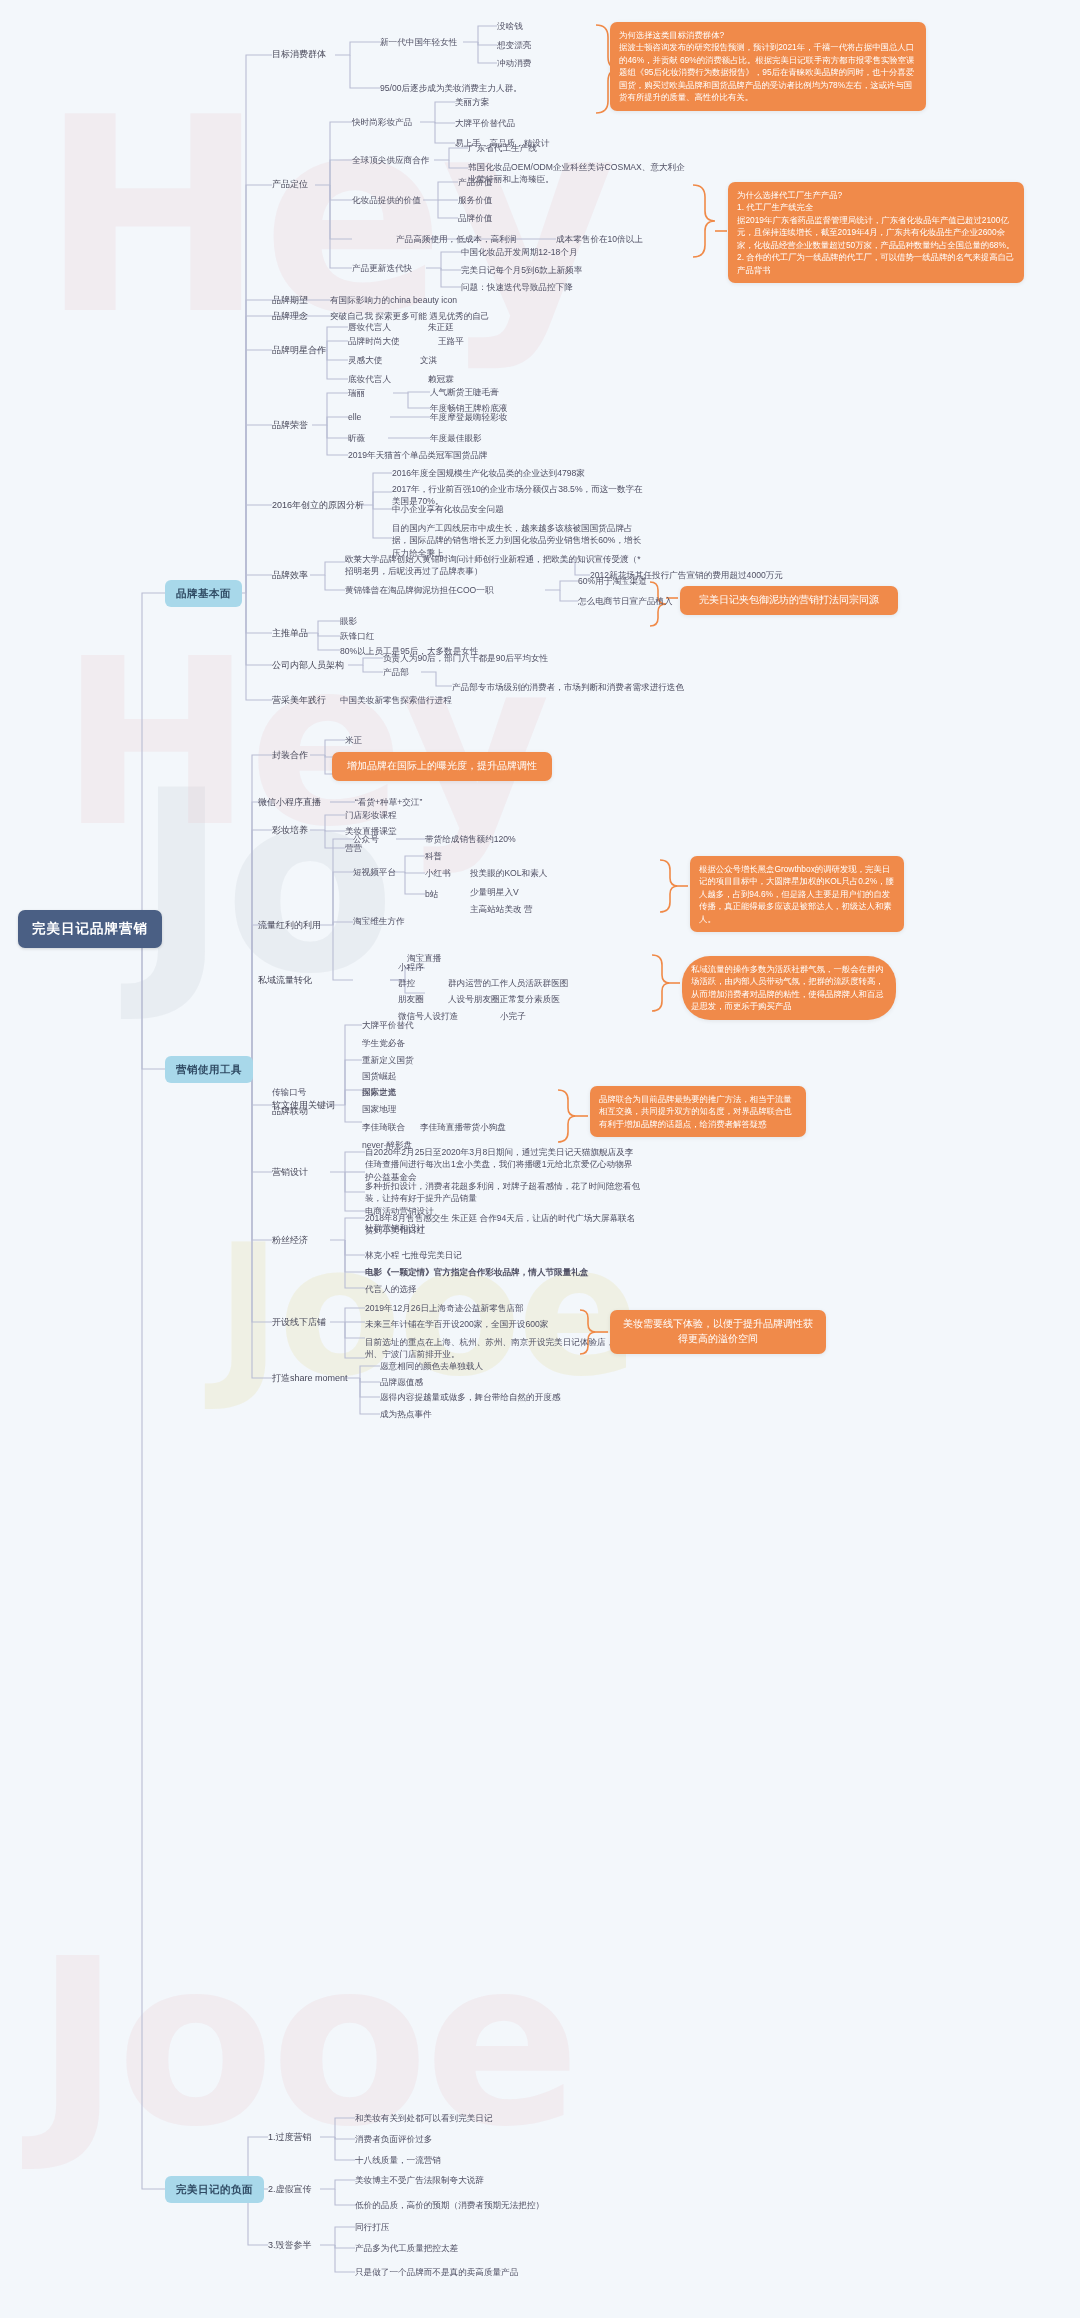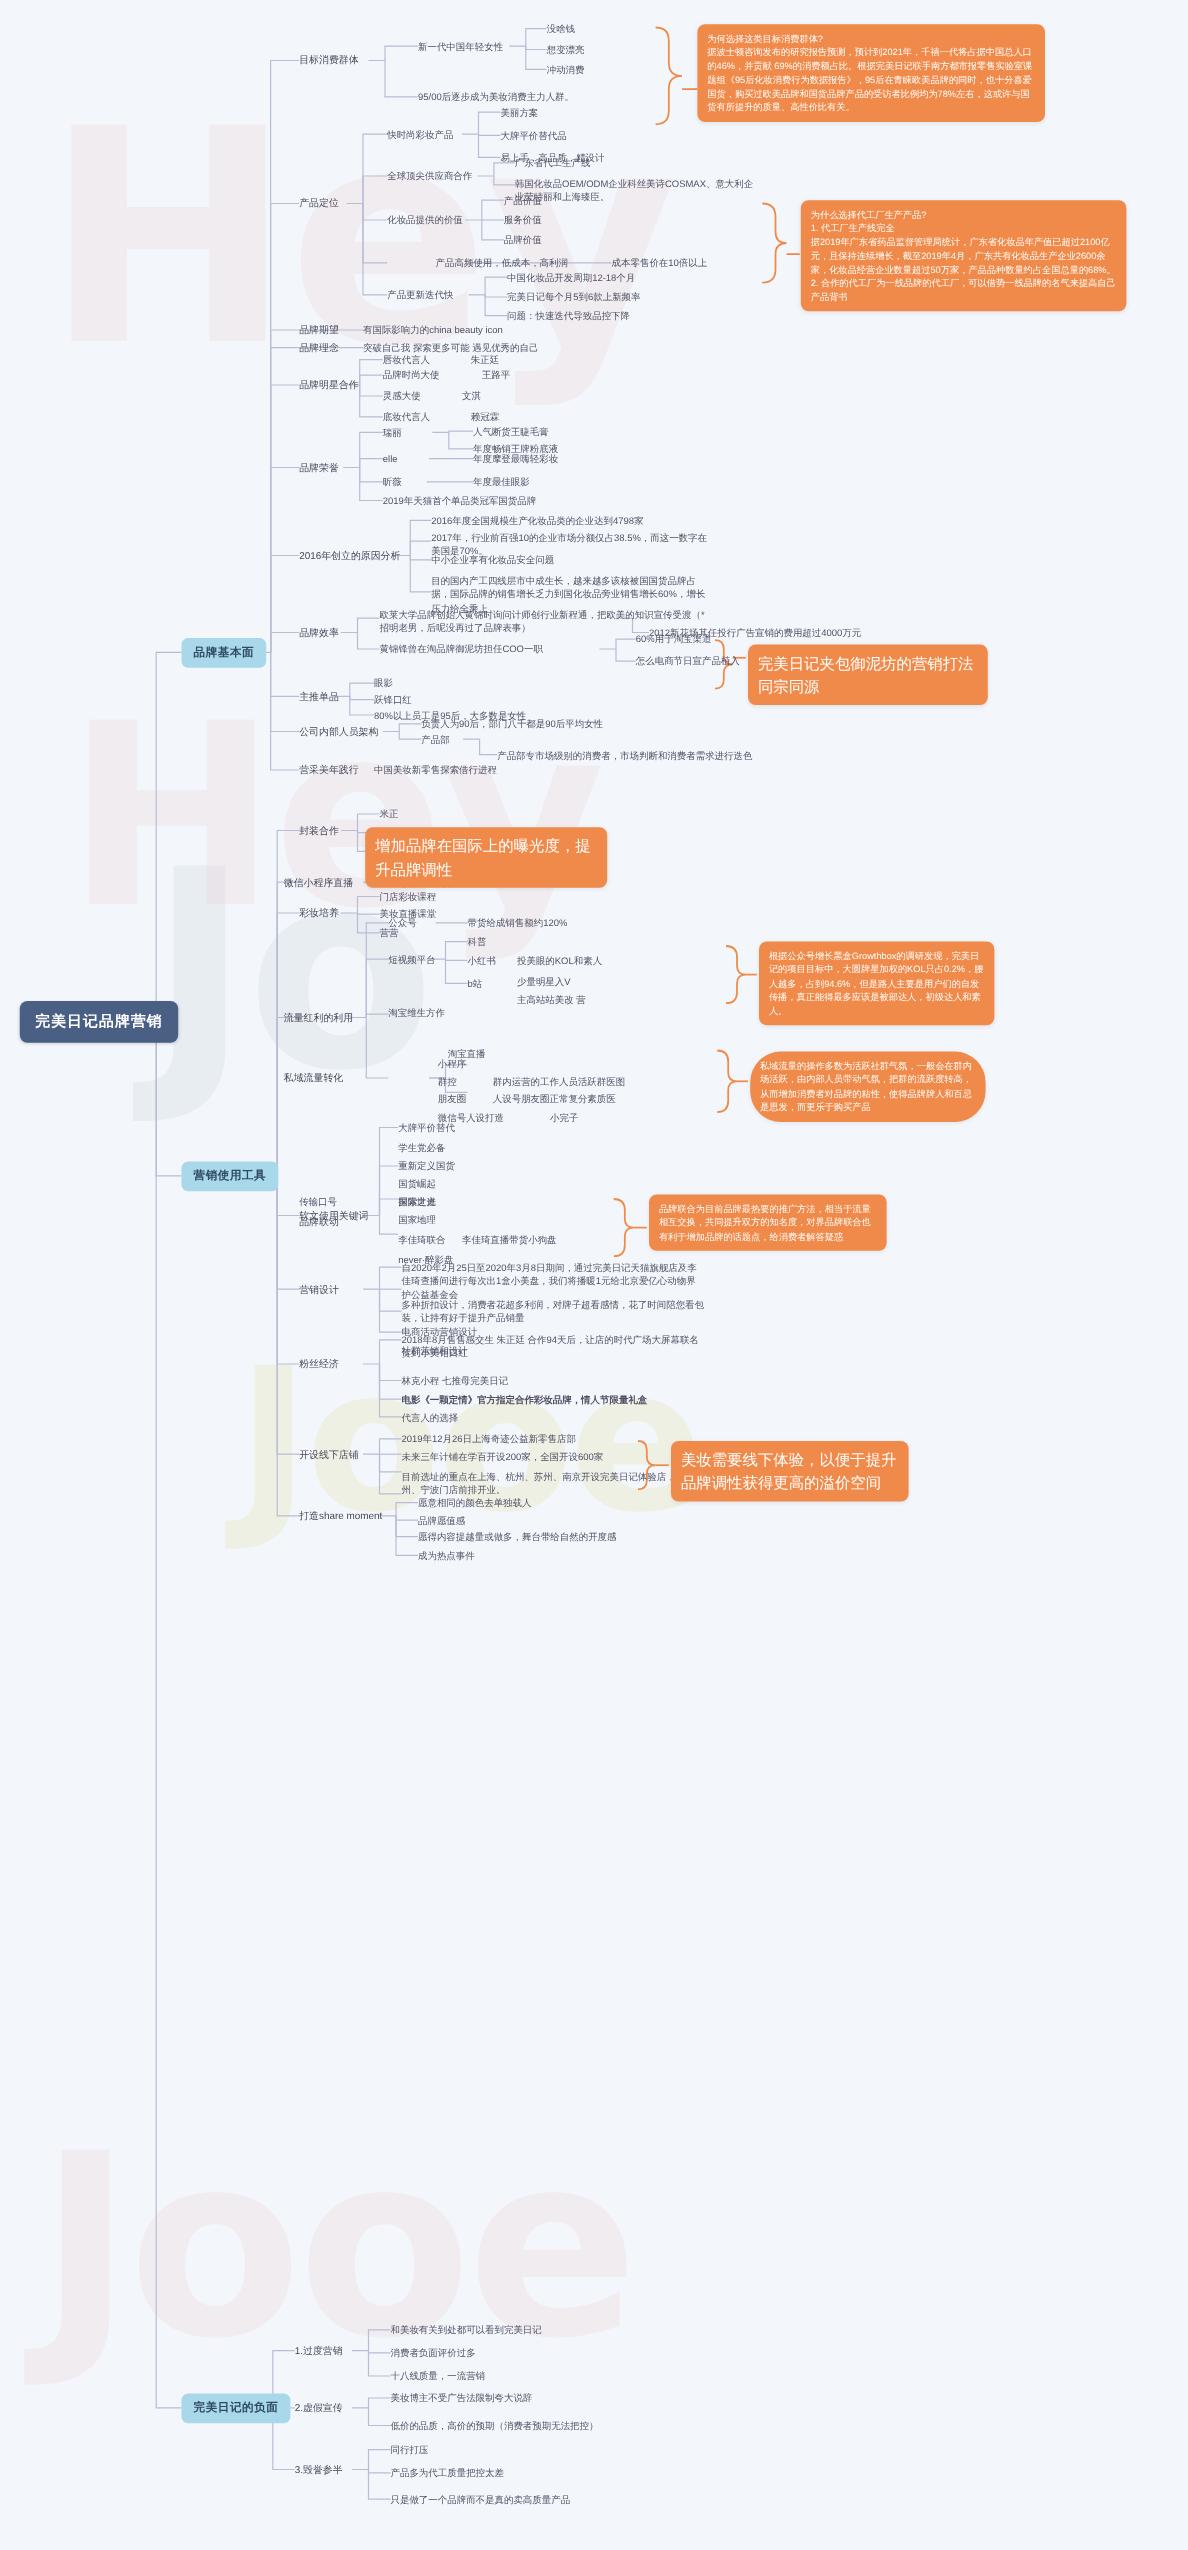--- a/index.html
+++ b/index.html
@@ -34,21 +34,21 @@
   }
   .node.lvl1{
      background:#a8d8ea;color:#2f4a63;font-size:10.5px;font-weight:700;
      padding:6px 11px;border-radius:6px;letter-spacing:.5px;
   }
   .callout{
      position:absolute;background:#f08a4a;color:#fff;border-radius:7px;
      padding:7px 9px;font-size:8.4px;line-height:1.48;white-space:pre-line;
      box-shadow:0 1px 4px rgba(0,0,0,.08);
   }
-  .callout.sm{font-size:14px;}
+  .callout.sm{font-size:10px;text-align:center;}
 </style>
 </head>
 <body>
 
 <div class="wm" style="left:40px;top:95px;font-size:270px;">Hey</div>
 <div class="wm wm2" style="left:135px;top:770px;font-size:250px;">Jo</div>
 <div class="wm wm3" style="left:215px;top:1230px;font-size:180px;">Jooe</div>
 <div class="wm" style="left:35px;top:1940px;font-size:230px;">Jooe</div>
 <div class="wm" style="left:60px;top:640px;font-size:230px;">Hey</div>
 
@@ -387,21 +387,21 @@
 <div class="node" style="left:355px;top:2133px;">消费者负面评价过多</div>
 <div class="node" style="left:355px;top:2154px;">十八线质量，一流营销</div>
 <div class="node l2" style="left:268px;top:2183px;">2.虚假宣传</div>
 <div class="node" style="left:355px;top:2174px;">美妆博主不受广告法限制夸大说辞</div>
 <div class="node" style="left:355px;top:2199px;">低价的品质，高价的预期（消费者预期无法把控）</div>
 <div class="node l2" style="left:268px;top:2239px;">3.毁誉参半</div>
 <div class="node" style="left:355px;top:2221px;">同行打压</div>
 <div class="node" style="left:355px;top:2242px;">产品多为代工质量把控太差</div>
 <div class="node" style="left:355px;top:2266px;">只是做了一个品牌而不是真的卖高质量产品</div>
 
-<div class="callout" style="left:610px;top:22px;width:298px;margin-left:24px;">为何选择这类目标消费群体?
+<div class="callout" style="left:610px;top:22px;width:298px;">为何选择这类目标消费群体?
 据波士顿咨询发布的研究报告预测，预计到2021年，千禧一代将占据中国总人口的46%，并贡献 69%的消费额占比。根据完美日记联手南方都市报零售实验室课题组《95后化妆消费行为数据报告》，95后在青睐欧美品牌的同时，也十分喜爱国货，购买过欧美品牌和国货品牌产品的受访者比例均为78%左右，这或许与国货有所提升的质量、高性价比有关。</div>
 <div class="callout" style="left:728px;top:182px;width:278px;">为什么选择代工厂生产产品?
 1. 代工厂生产线完全
 据2019年广东省药品监督管理局统计，广东省化妆品年产值已超过2100亿元，且保持连续增长，截至2019年4月，广东共有化妆品生产企业2600余家，化妆品经营企业数量超过50万家，产品品种数量约占全国总量的68%。
 2. 合作的代工厂为一线品牌的代工厂，可以借势一线品牌的名气来提高自己产品背书</div>
 <div class="callout sm" style="left:680px;top:586px;width:200px;">完美日记夹包御泥坊的营销打法同宗同源</div>
 <div class="callout sm" style="left:332px;top:752px;width:202px;">增加品牌在国际上的曝光度，提升品牌调性</div>
 <div class="callout" style="left:690px;top:856px;width:196px;">根据公众号增长黑盒Growthbox的调研发现，完美日记的项目目标中，大圆牌星加权的KOL只占0.2%，腰人越多，占到94.6%，但是路人主要是用户们的自发传播，真正能得最多应该是被部达人，初级达人和素人。</div>
 <div class="callout" style="left:682px;top:956px;width:196px;border-radius:28px;">私域流量的操作多数为活跃社群气氛，一般会在群内场活跃，由内部人员带动气氛，把群的流跃度转高，从而增加消费者对品牌的粘性，使得品牌牌人和百忌是思发，而更乐于购买产品</div>
 <div class="callout" style="left:590px;top:1086px;width:198px;">品牌联合为目前品牌最热要的推广方法，相当于流量相互交换，共同提升双方的知名度，对界品牌联合也有利于增加品牌的话题点，给消费者解答疑惑</div>

